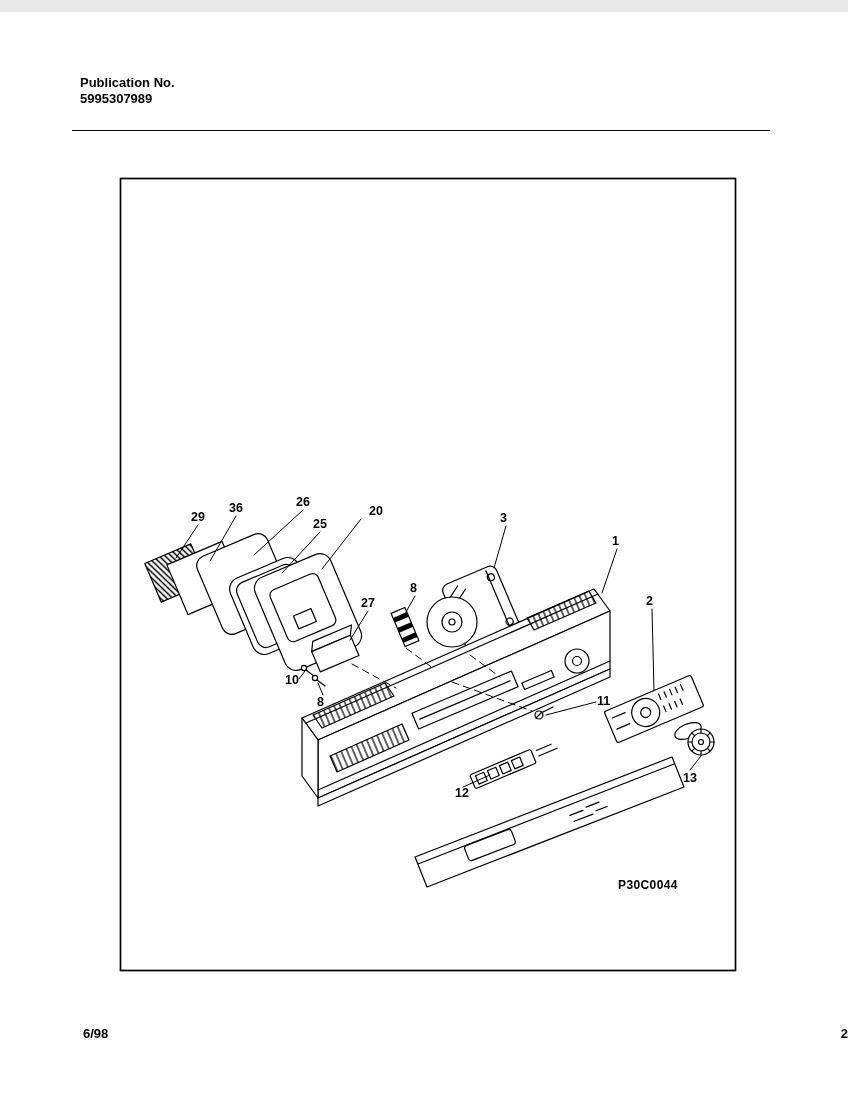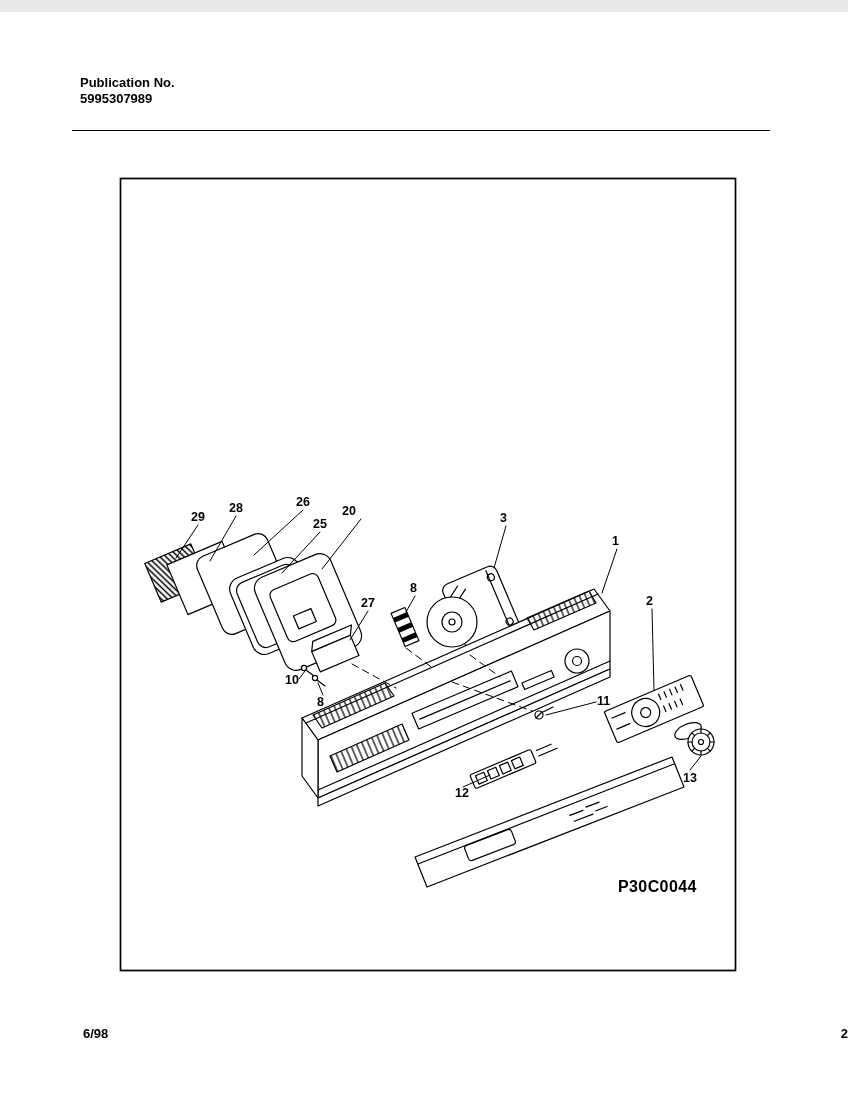--- a/index.html
+++ b/index.html
@@ -7,21 +7,21 @@
   body { font-family:"Liberation Sans", sans-serif; }
   .page {
     position:relative; width:848px; height:1100px;
     background:#ffffff; color:#000; margin:12px auto; overflow:hidden;
   }
   .abs { position:absolute; }
   .hdr { font-weight:bold; font-size:13px; color:#000; white-space:nowrap; }
   .centered { left:0; right:0; text-align:center; }
   .rule { position:absolute; left:72px; top:118px; width:698px; border-top:1.6px solid #000; }
   .plabel { position:absolute; font-weight:bold; font-size:12.5px; color:#000; line-height:1; }
-  .code { position:absolute; font-size:16px; font-weight:bold; letter-spacing:0.4px; }
+  .code { position:absolute; font-size:12px; font-weight:bold; letter-spacing:0.4px; }
   .ftr { font-size:13px; font-weight:bold;text-align:right; }
   svg.draw { position:absolute; left:0; top:0; }
 </style>
 </head>
 <body>
 
 <div class="page">
 
   <div class="abs hdr" style="left:80px; top:63px;">Publication No.</div>
   <div class="abs hdr" style="left:80px; top:79px;">5995307989</div>
@@ -207,24 +207,24 @@
         <line x1="299" y1="667" x2="305" y2="659"></line>
         <line x1="323" y1="683" x2="318" y2="671"></line>
         <line x1="596" y1="690" x2="546" y2="703"></line>
         <line x1="463" y1="775" x2="490" y2="763"></line>
         <line x1="690" y1="758" x2="701" y2="744"></line>
       </g>
     </g>
   </svg>
 
   <span class="plabel" style="left:191px; top:499px;">29</span>
-  <span class="plabel" style="left:229px; top:490px;">28</span>
+  <span class="plabel" style="left:229px; top:490px;">36</span>
   <span class="plabel" style="left:296px; top:484px;">26</span>
   <span class="plabel" style="left:313px; top:506px;">25</span>
-  <span class="plabel" style="left:342px; top:493px;">20</span>
+  <span class="plabel" style="left:369px; top:493px;">20</span>
   <span class="plabel" style="left:500px; top:500px;">3</span>
   <span class="plabel" style="left:410px; top:570px;">8</span>
   <span class="plabel" style="left:612px; top:523px;">1</span>
   <span class="plabel" style="left:646px; top:583px;">2</span>
   <span class="plabel" style="left:361px; top:585px;">27</span>
   <span class="plabel" style="left:285px; top:662px;text-align:center;">10</span>
   <span class="plabel" style="left:317px; top:684px;">8</span>
   <span class="plabel" style="left:597px; top:683px;">11</span>
   <span class="plabel" style="left:455px; top:775px;">12</span>
   <span class="plabel" style="left:683px; top:760px;">13</span>

